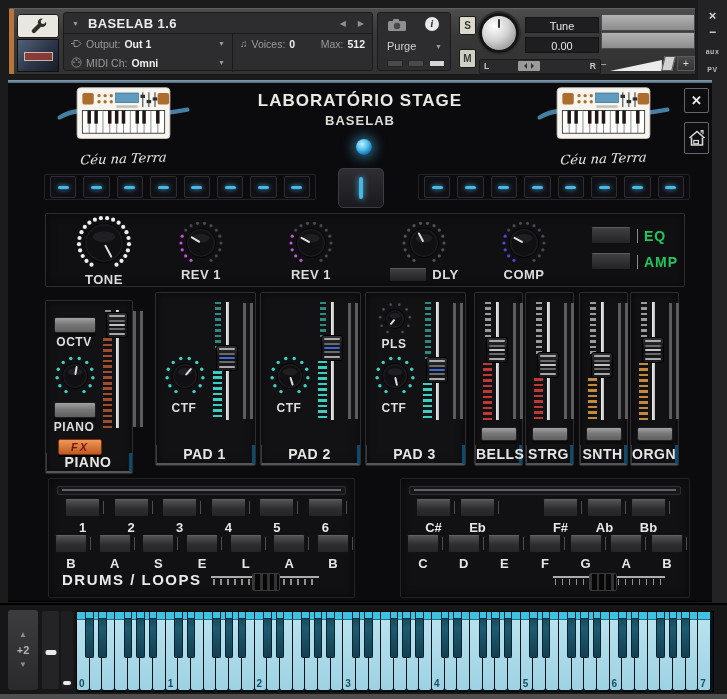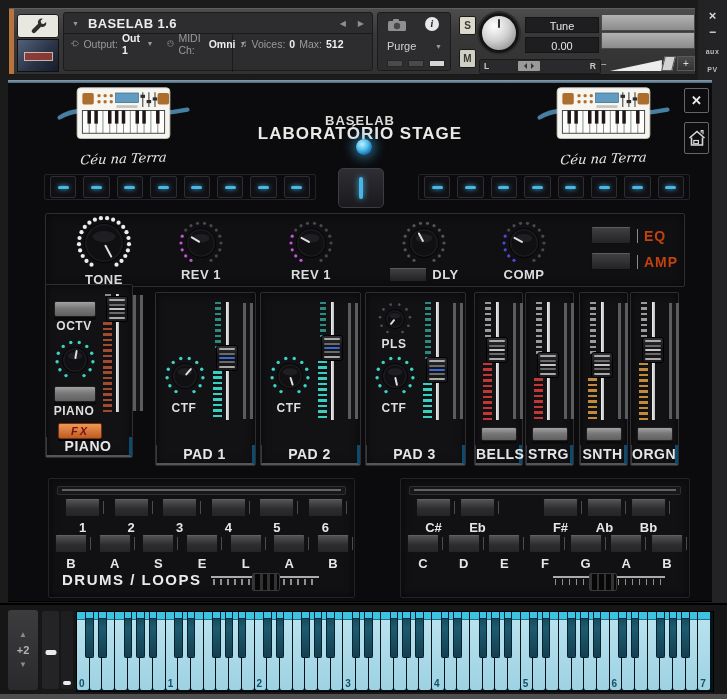--- a/index.html
+++ b/index.html
@@ -19,21 +19,21 @@
   #wrench-btn{position:absolute;left:8px;top:5px;width:40px;height:22px;background:#e9e8e0;border:1px solid #1c1c1c;border-radius:3px;
               display:flex;align-items:center;justify-content:center;}
   #thumb{position:absolute;left:8px;top:30px;width:40px;height:31px;background:linear-gradient(135deg,#51617a 0%,#2c3547 55%,#161c28 100%);border:1px solid #111;}
   #thumb .band{position:absolute;left:6px;top:12px;width:27px;height:7px;background:#9a3a34;opacity:.85;border:1px solid #d8d0c0;}
   #main-panel{position:absolute;left:54px;top:3px;width:310px;height:59px;background:#2d2d2f;border:1px solid #1b1b1b;border-radius:3px;box-sizing:border-box;}
   .mp-title-row{height:20px;border-bottom:1px solid #1b1b1b;display:flex;align-items:center;padding:0 8px;}
   .caret{font-size:7px;color:#9a9a9a;}
   .mp-title{font-size:13px;font-weight:700;color:#ececec;margin-left:9px;letter-spacing:.4px;}
   .navarrows{margin-left:auto;display:flex;gap:12px;font-size:8px;color:#8f8f8f;}
   .mp-grid{display:flex;height:38px;}
-  .mp-col{display:flex;flex-direction:row;}
+  .mp-col{display:flex;flex-direction:column;}
   .mp-col.left{width:168px;border-right:1px solid #1b1b1b;}
   .mp-col.right{flex:1;}
   .mp-row{height:19px;display:flex;align-items:center;padding:0 7px;gap:4px;font-size:10.5px;color:#9a9a9a;}
   .mp-row b{color:#efefef;font-weight:700;}
   .mp-row .rt{margin-left:auto;}
   .noteglyph{color:#9a9a9a;font-size:10px;}
   #purge-panel{position:absolute;left:368px;top:3px;width:74px;height:59px;background:#2d2d2f;border:1px solid #1b1b1b;border-radius:3px;box-sizing:border-box;}
   #cam{position:absolute;left:9px;top:5px;}
   #infoi{position:absolute;right:11px;top:4px;width:14px;height:14px;border-radius:50%;background:#e9e9e9;color:#222;
          font-family:"Liberation Serif",serif;font-style:italic;font-weight:700;font-size:10px;text-align:center;line-height:14px;}
@@ -69,21 +69,21 @@
          color:#ddd;font-size:10px;text-align:center;line-height:13px;}
   
   #inst{position:absolute;left:8px;top:80px;width:704px;height:521px;background:#0b0b0d;border-bottom:1px solid #000;}
   #topline{position:absolute;left:0;top:0;right:0;height:3px;background:linear-gradient(#87a2b2,#4a6878);}
   .logo{position:absolute;width:135px;text-align:center;}
   #logoL{left:48px;top:6px;}
   #logoR{left:528px;top:6px;}
   .logo-caption{font-family:"DejaVu Serif",serif;font-style:italic;font-size:13px;color:#ecebe4;
                 transform:skewX(-7deg) rotate(-2deg);margin-top:-2px;}
   #inst-title{position:absolute;left:0;right:0;top:11px;text-align:center;font-size:17px;font-weight:700;
-              color:#e9e9e6;letter-spacing:1px;margin-top:33px;}
+              color:#e9e9e6;letter-spacing:1px;}
   #inst-subtitle{position:absolute;left:0;right:0;top:33px;text-align:center;font-size:13px;font-weight:700;
                  color:#dddcd8;letter-spacing:1px;}
   #orb{position:absolute;left:348px;top:59px;width:16px;height:16px;border-radius:50%;
        background:radial-gradient(circle at 38% 32%,#c8ecff,#5ac8f0 35%,#1a7ab8 70%,#093a64);
        box-shadow:0 0 12px 3px rgba(70,180,235,.55);}
   #xbtn{position:absolute;left:676px;top:8px;width:23px;height:23px;background:#0d0d0f;border:1px solid #65656b;border-radius:2px;
         color:#ededed;font-weight:700;font-size:13px;text-align:center;line-height:23px;}
   #homebtn{position:absolute;left:676px;top:42px;width:23px;height:30px;background:#0d0d0f;border:1px solid #65656b;border-radius:2px;
            display:flex;align-items:center;justify-content:center;}
   .pgroup{position:absolute;top:94px;height:26px;display:flex;align-items:center;gap:7px;padding:0 5px;
@@ -97,21 +97,21 @@
   #preset-center i{width:3.5px;height:22px;border-radius:2px;}
   .gpanel{position:absolute;background:#101013;border:1px solid #2e2e31;border-radius:2px;box-shadow:inset 0 0 10px rgba(0,0,0,.6);box-sizing:border-box;}
   #knob-panel{left:37px;top:133px;width:640px;height:74px;}
   .kcell{position:absolute;width:90px;display:flex;flex-direction:column;align-items:center;gap:1px;}
   .klabel{font-weight:700;font-size:13px;color:#dcdcdc;letter-spacing:.5px;}
   .klabelrow{display:flex;align-items:center;gap:5px;}
   .minibtn{width:36px;height:12px;background:linear-gradient(#3f3f42,#222);border:1px solid #0e0e0e;border-top-color:#5a5a5e;border-radius:2px;}
   .eqrow{position:absolute;left:545px;display:flex;align-items:center;gap:6px;}
   .ebtn{width:38px;height:15px;background:linear-gradient(#404043,#232325);border:1px solid #0e0e0e;border-top-color:#5c5c60;border-radius:2px;}
   .evline{width:1px;height:14px;background:#8b8b8f;}
-  .elabel{font-weight:700;font-size:14px;color:#c2410c;letter-spacing:1px;}
+  .elabel{font-weight:700;font-size:14px;color:#22c55e;letter-spacing:1px;}
   
   .chpanel{background:#121215;}
   .gbtn{position:absolute;height:14px;background:linear-gradient(#a2a2a2,#787878 45%,#606060);border:1px solid #1e1e1e;
         border-radius:2px;box-shadow:0 3px 0 #0a0a0a;}
   .clabel{position:absolute;font-weight:700;font-size:12px;color:#dedede;text-align:center;letter-spacing:.5px;}
   .fxbtn{position:absolute;width:42px;height:14px;background:linear-gradient(#f09858,#c05a20);border:1px solid #7a3010;border-radius:2px;
          color:#701510;font-weight:800;font-style:italic;font-size:11px;text-align:center;line-height:14px;letter-spacing:2px;box-shadow:0 2px 0 #000;}
   .kwrap{position:absolute;}
   .frgn{position:absolute;display:flex;}
   .fader{position:relative;width:26px;height:118px;}
@@ -576,21 +576,21 @@
         <div class="elabel">EQ</div>
       </div>
       <div class="eqrow" style="top:39px">
         <div class="ebtn"></div>
         <div class="evline"></div>
         <div class="elabel">AMP</div>
       </div>
     </div>
 
     <div id="mixer">
-        <div class="gpanel chpanel" style="left: 37px; top: 204px; width: 88px; height: 174px;">
+        <div class="gpanel chpanel" style="left: 37px; top: 220px; width: 88px; height: 174px;">
           <div class="gbtn" style="left:8px;top:16px;width:40px"></div>
           <div class="clabel" style="left:0;top:34px;width:56px">OCTV</div>
           <div class="kwrap" style="left:8px;top:54px"><svg width="42" height="42">
               <circle cx="21" cy="21" r="13" fill="#060608"></circle>
               <circle cx="21" cy="21" r="12" fill="#1c1c20"></circle>
               <circle cx="21" cy="21" r="10.5" fill="#101013"></circle>
               <ellipse cx="21" cy="16.84" rx="7.280000000000001" ry="3.6400000000000006" fill="#2c2c32" opacity="0.55"></ellipse>
               <circle cx="12.0" cy="36.6" r="1.7" fill="#3bd4c5"></circle>
               <circle cx="5.9" cy="30.7" r="1.7" fill="#3bd4c5"></circle>
               <circle cx="3.1" cy="22.7" r="1.7" fill="#3bd4c5"></circle>

